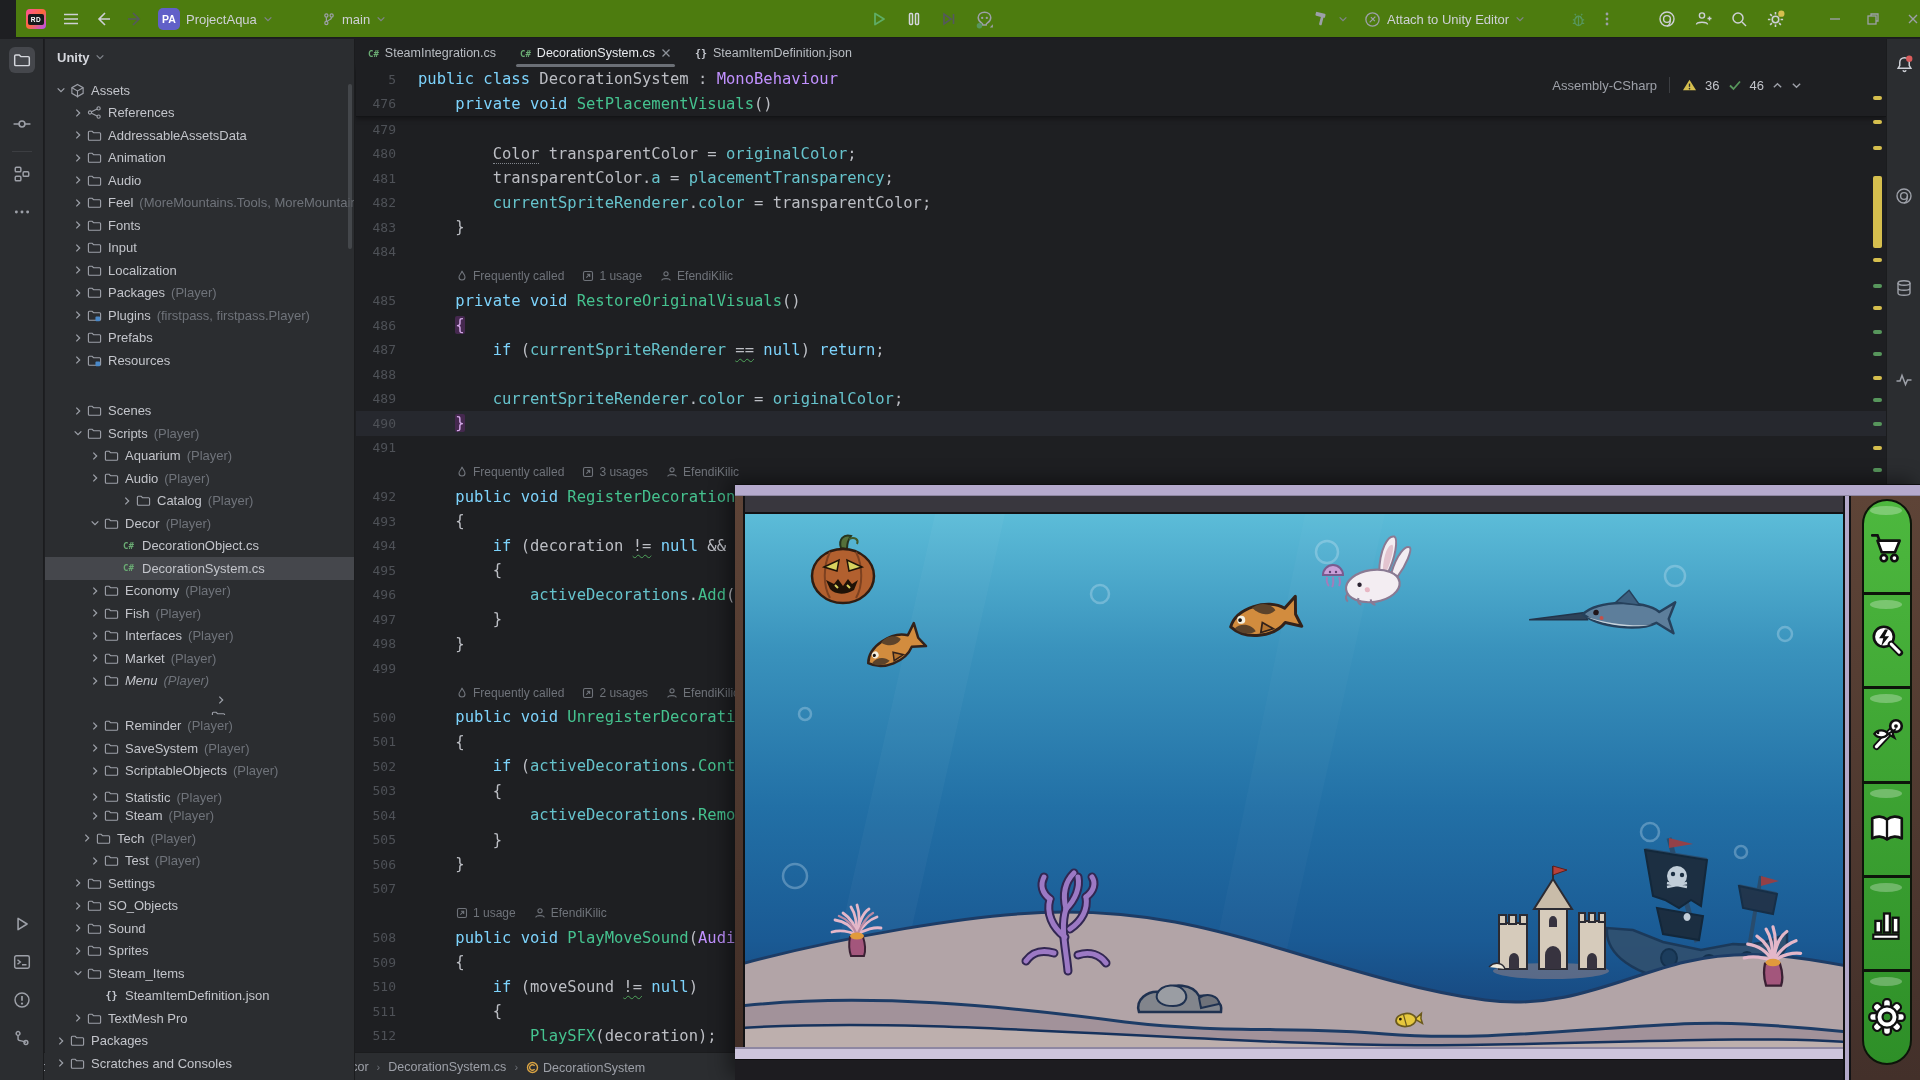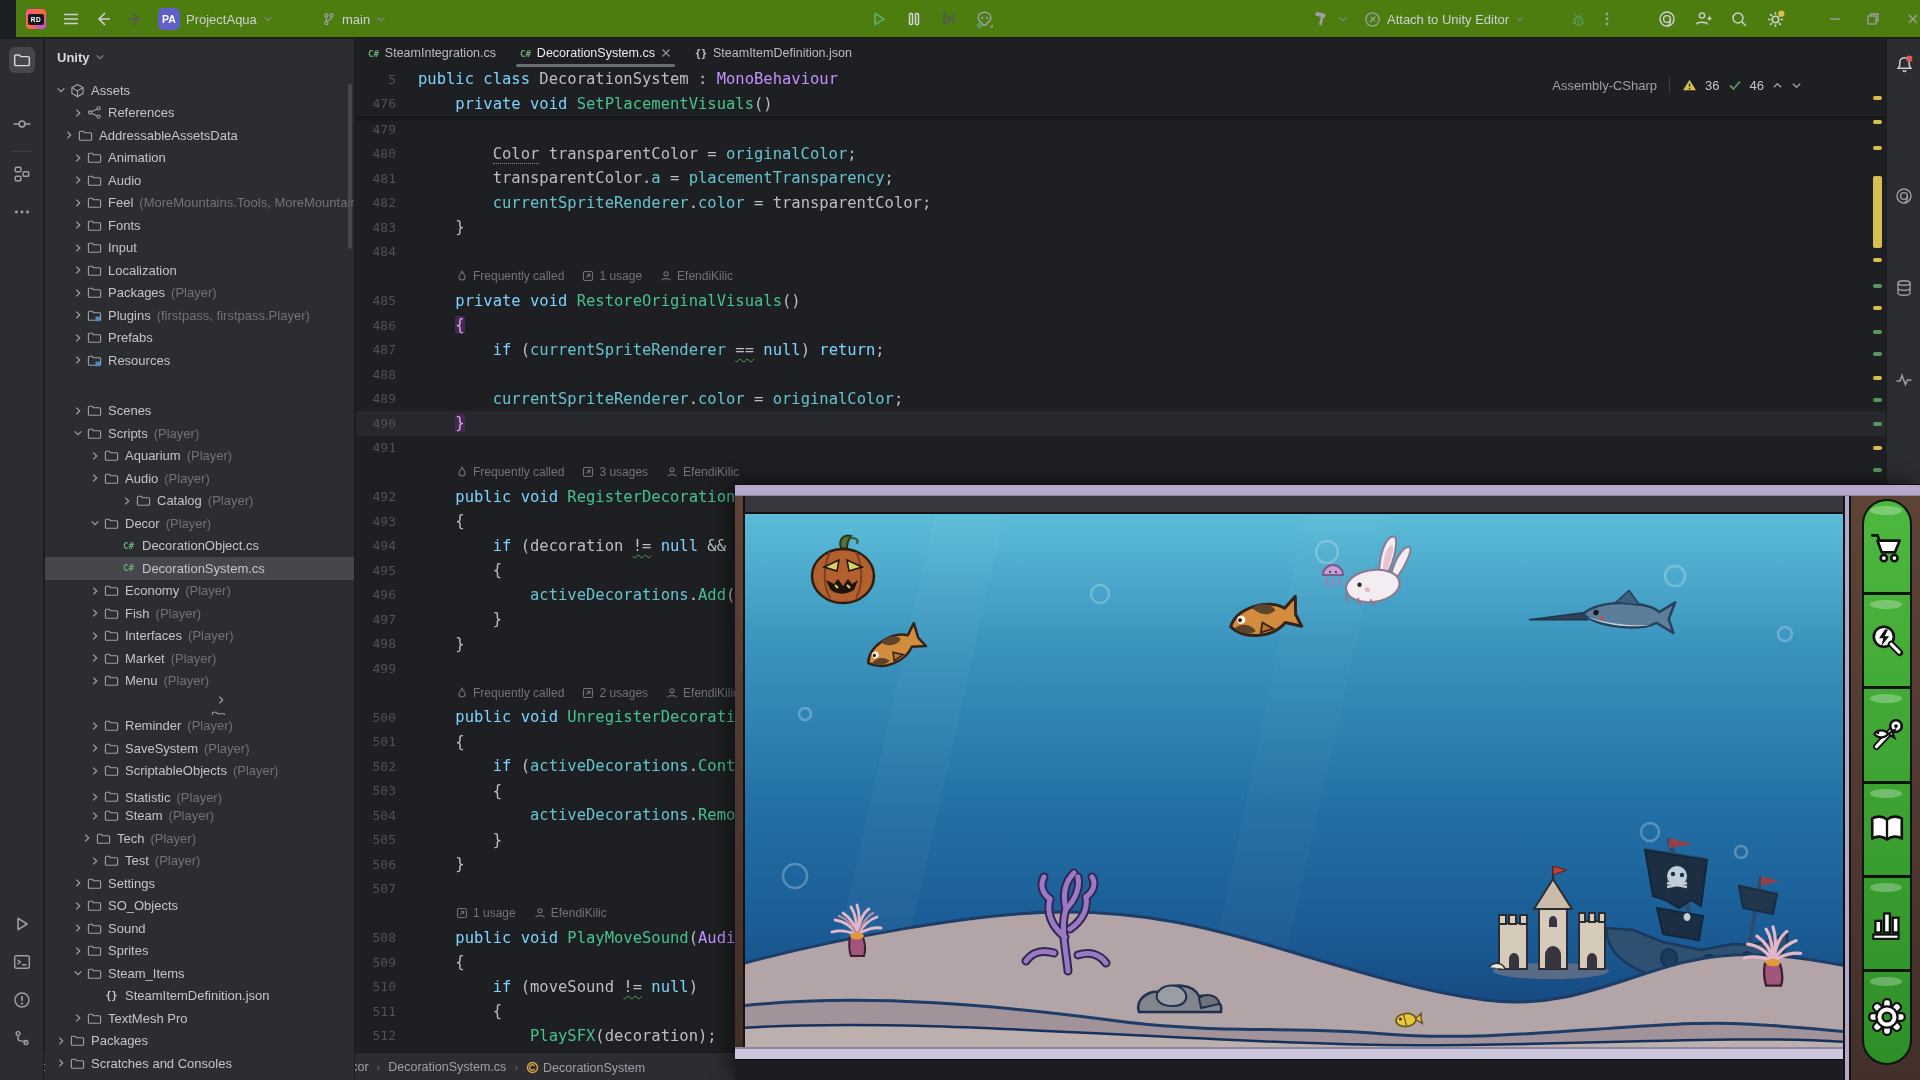--- a/index.html
+++ b/index.html
@@ -334,21 +334,21 @@
             <g fill="none" stroke="#9da0a8" stroke-width="1.2">
               <circle cx="3.2" cy="8" r="1.7"></circle>
               <circle cx="12.4" cy="3.6" r="1.7"></circle>
               <circle cx="12.4" cy="12.4" r="1.7"></circle>
               <path d="M4.8 7.2 10.8 4.3M4.8 8.8l6 2.9"></path>
             </g>
           </svg>
         </span>
         <span class="lbl">References</span>
       </div>
-      <div class="tree-row" style="padding-left: 16px;">
+      <div class="tree-row" style="padding-left: 25px;">
         <span class="chev">
           <svg width="10" height="10" viewBox="0 0 12 12">
             <path d="M4 2l4 4-4 4" stroke="#9da0a8" stroke-width="1.5" fill="none"></path>
           </svg>
         </span>
         <span class="tico">
           <svg width="15" height="15" viewBox="0 0 16 16">
             <path d="M1.5 4.5c0-.6.4-1 1-1h3l1.5 1.5h6.5c.6 0 1 .4 1 1V12c0 .6-.4 1-1 1h-11c-.6 0-1-.4-1-1z" fill="none" stroke="#9da0a8" stroke-width="1.2"></path>
           </svg>
         </span>
@@ -635,21 +635,21 @@
           </svg>
         </span>
         <span class="tico">
           <svg width="15" height="15" viewBox="0 0 16 16">
             <path d="M1.5 4.5c0-.6.4-1 1-1h3l1.5 1.5h6.5c.6 0 1 .4 1 1V12c0 .6-.4 1-1 1h-11c-.6 0-1-.4-1-1z" fill="none" stroke="#9da0a8" stroke-width="1.2"></path>
           </svg>
         </span>
         <span class="lbl">Market</span>
         <span class="note">(Player)</span>
       </div>
-      <div class="tree-row" style="padding-left: 42px;">
+      <div class="tree-row" style="padding-left: 42px; font-style: italic;">
         <span class="chev">
           <svg width="10" height="10" viewBox="0 0 12 12">
             <path d="M4 2l4 4-4 4" stroke="#9da0a8" stroke-width="1.5" fill="none"></path>
           </svg>
         </span>
         <span class="tico">
           <svg width="15" height="15" viewBox="0 0 16 16">
             <path d="M1.5 4.5c0-.6.4-1 1-1h3l1.5 1.5h6.5c.6 0 1 .4 1 1V12c0 .6-.4 1-1 1h-11c-.6 0-1-.4-1-1z" fill="none" stroke="#9da0a8" stroke-width="1.2"></path>
           </svg>
         </span>

